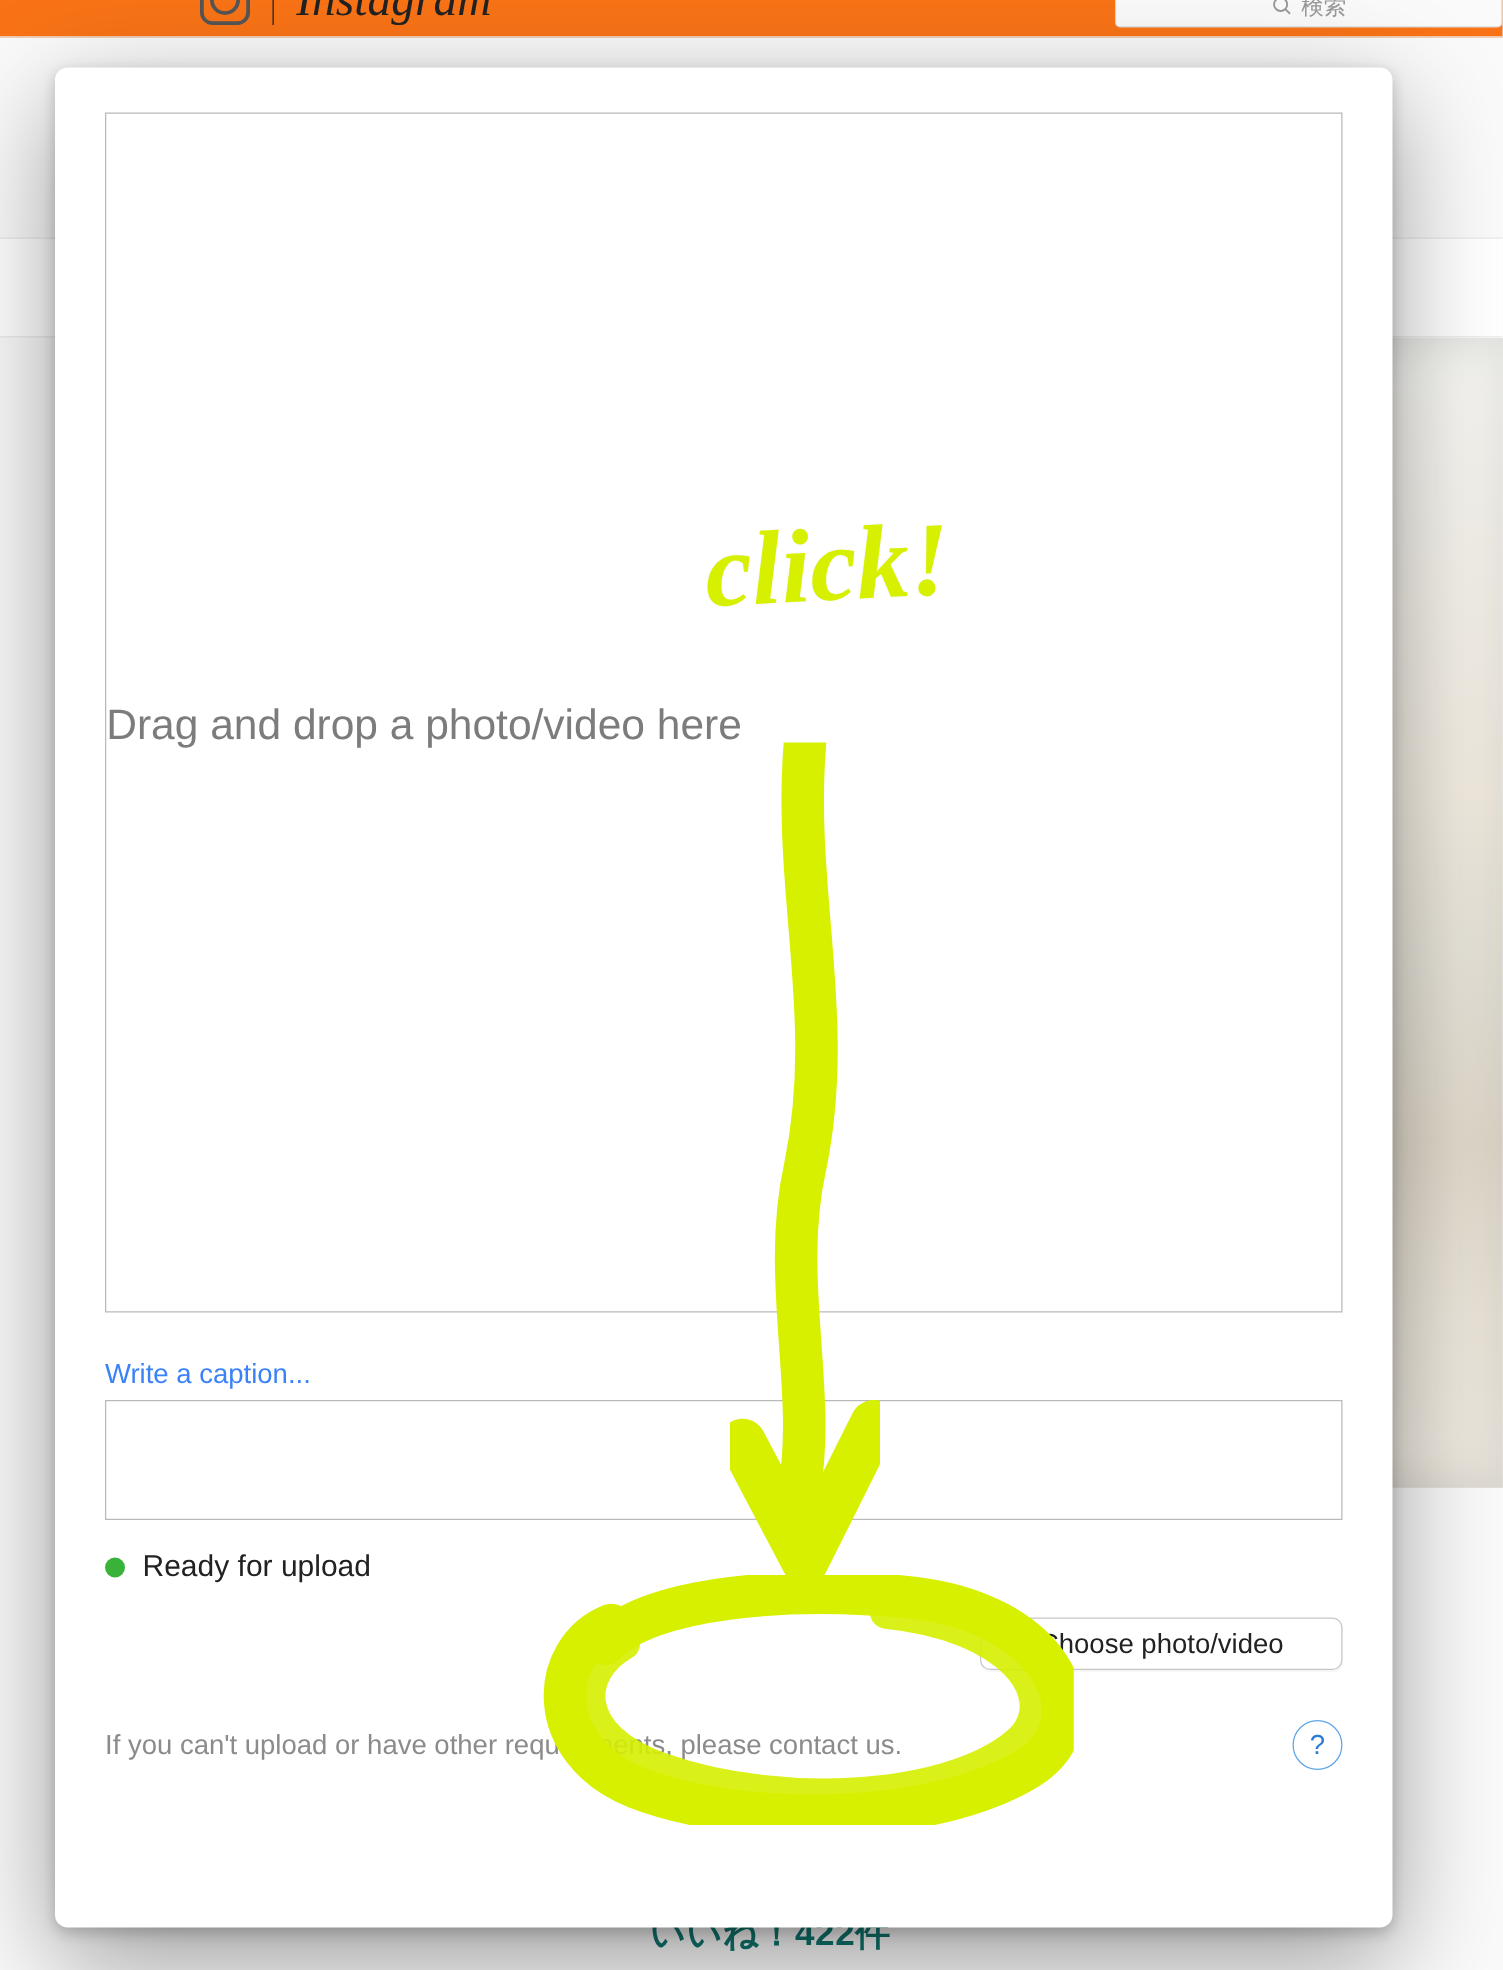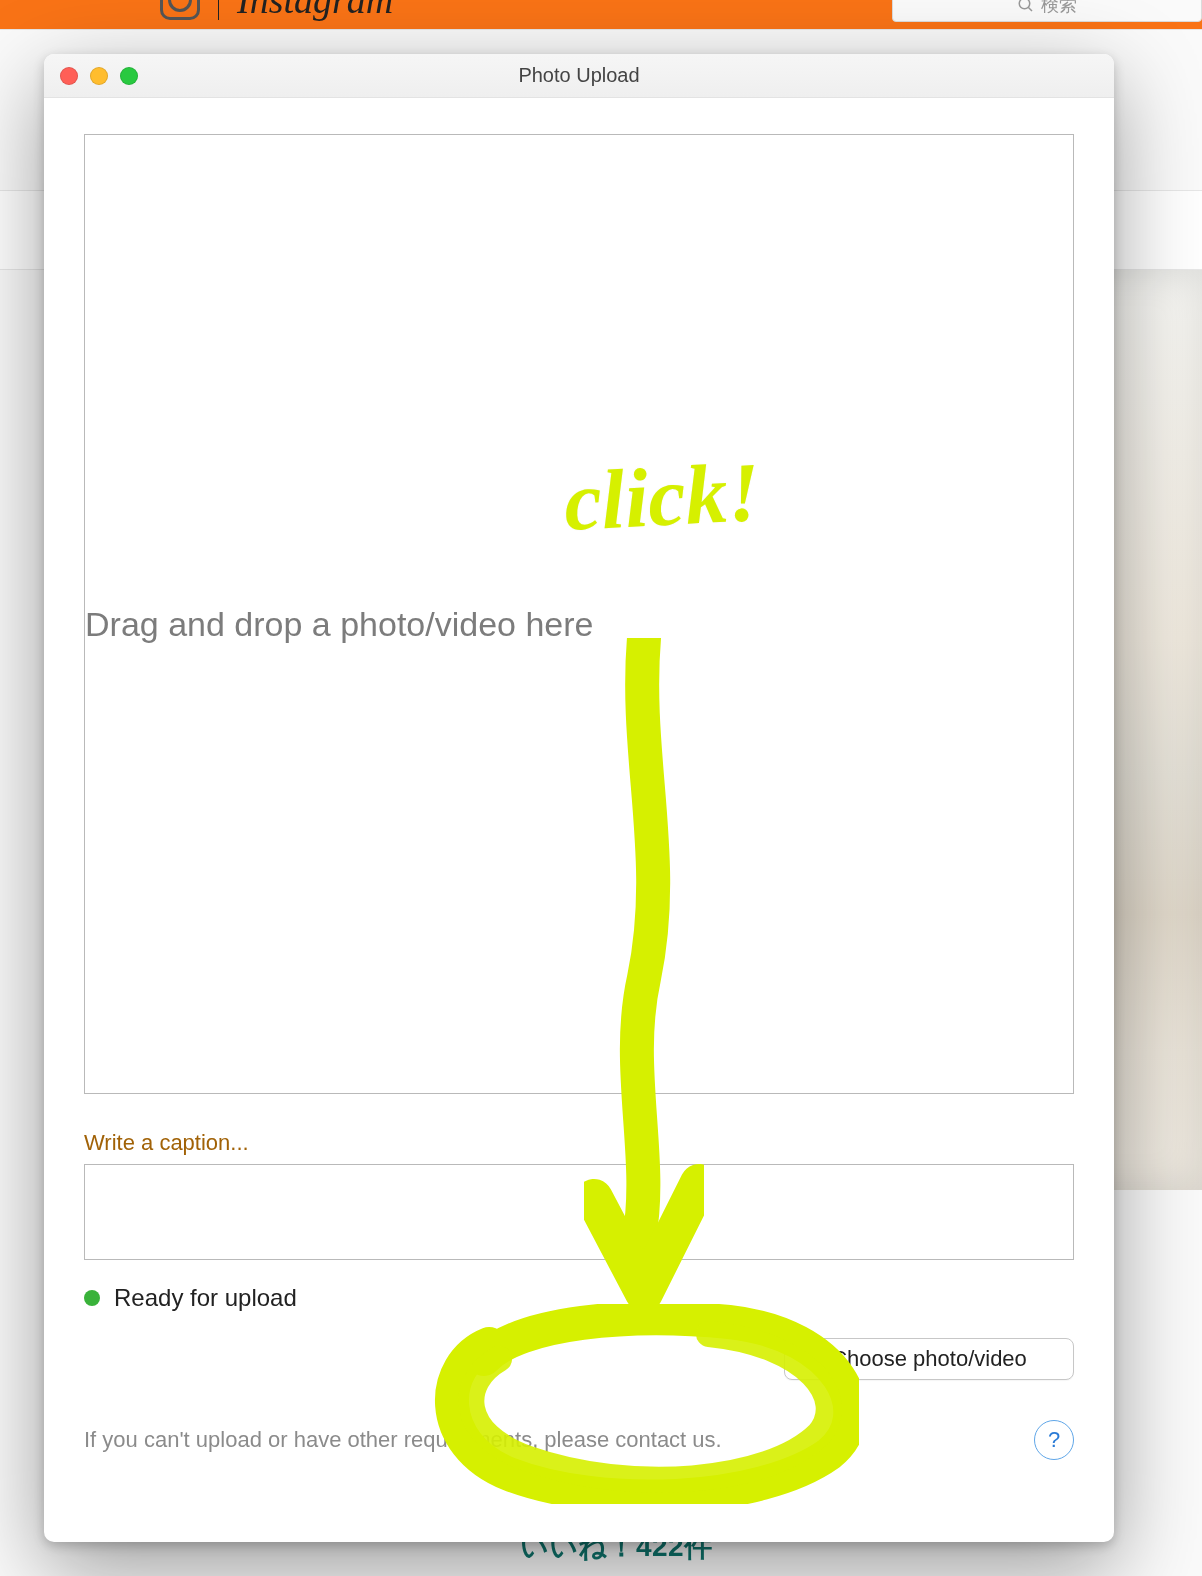--- a/index.html
+++ b/index.html
@@ -165,21 +165,21 @@
       position: relative;
     }
     .drop-text {
       font-size: 34px;
       color: #7c7c7c;
       margin-top: 20px;
     }
     .caption-label {
       margin-top: 36px;
       font-size: 22px;
-      color: #a16207;
+      color: #3b82f6;
     }
     .caption-box {
       margin-top: 8px;
       width: 100%;
       height: 96px;
       border: 1px solid #b9b9b9;
       background: #fff;
       resize: none;
       font: inherit;
       padding: 8px;
@@ -289,28 +289,20 @@
         </svg>
       <span>検索</span>
     </div>
   </div>
   <div class="bg-subhead"></div>
   <div class="bg-photo"></div>
   <div class="bg-footer">いいね！422件</div>
 </div>
 
 <div class="dialog">
-  <div class="titlebar">
-    <div class="traffic">
-      <div class="tl-btn tl-close"></div>
-      <div class="tl-btn tl-min"></div>
-      <div class="tl-btn tl-max"></div>
-    </div>
-    <div class="title">Photo Upload</div>
-  </div>
 
   <div class="dialog-body">
     <div class="dropzone">
       <div class="drop-text">Drag and drop a photo/video here</div>
     </div>
 
     <div class="caption-label">Write a caption...</div>
     <textarea class="caption-box" style=""></textarea>
 
     <div class="status-row">

